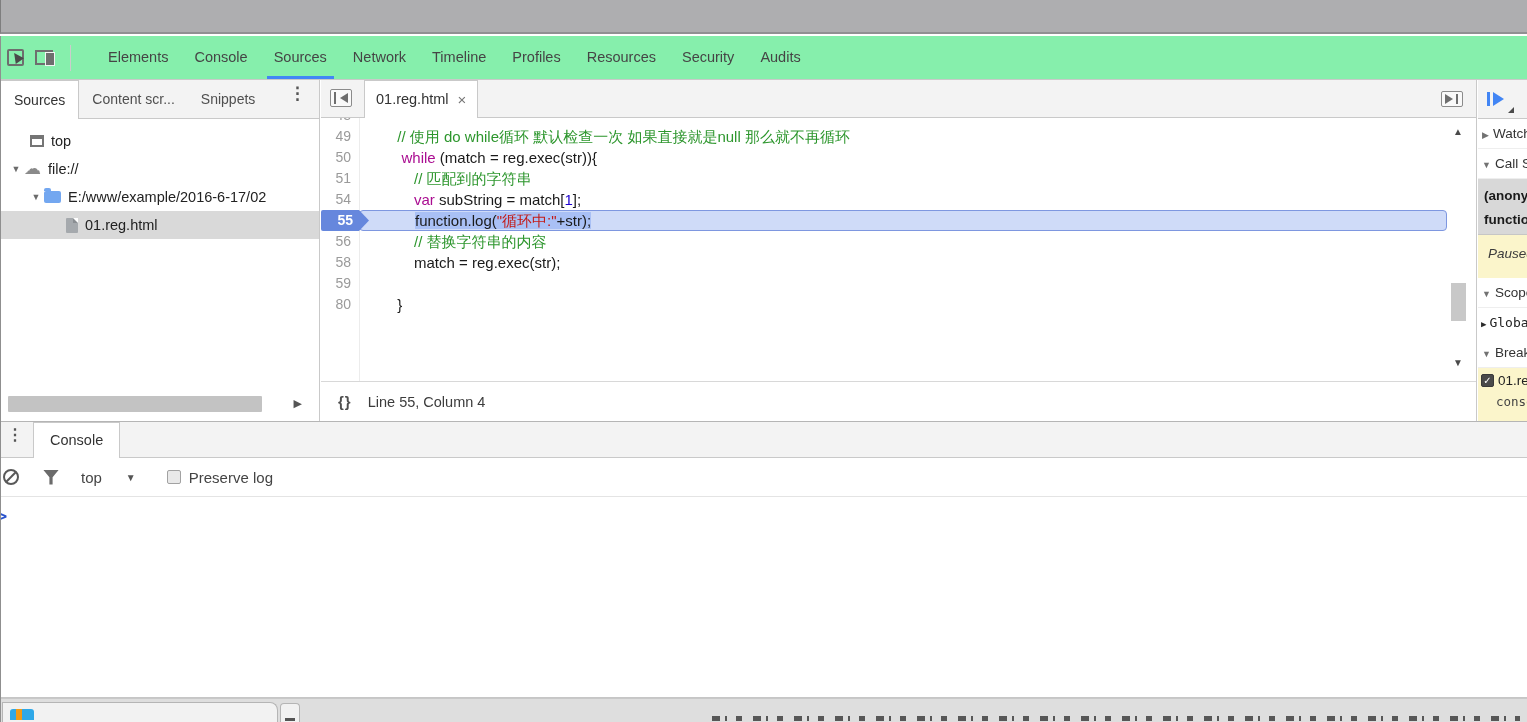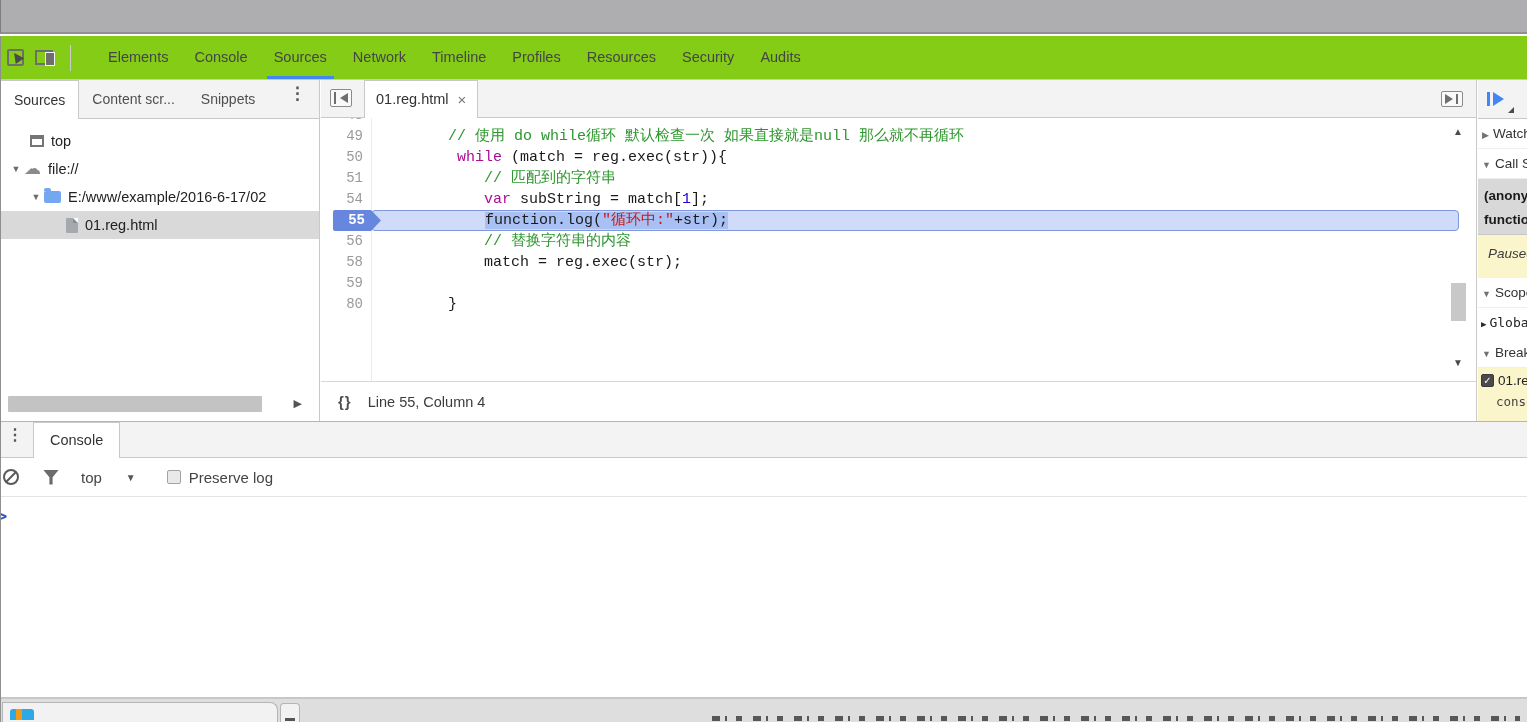--- a/index.html
+++ b/index.html
@@ -4,21 +4,21 @@
 <style>
   * { margin:0; padding:0; box-sizing:border-box; }
   html,body { width:1527px; height:722px; overflow:hidden; }
   body { position:relative; font-family:"Liberation Sans", sans-serif; background:#fff; color:#333; }
   .abs { position:absolute; }
 
   
   #top-strip { left:0; top:0; width:1527px; height:34px; background:#aeaeb0; border-bottom:2px solid #909092; border-left:1px solid #7e7e7e; }
 
   
-  #main-toolbar { left:0; top:36px; width:1527px; height:44px; background:#84cc16; border-bottom:1px solid #c9c9c9; display:flex; align-items:center; }
+  #main-toolbar { left:0; top:36px; width:1527px; height:44px; background:#86efac; border-bottom:1px solid #c9c9c9; display:flex; align-items:center; }
   .tb-btn { width:30px; height:30px; display:flex; align-items:center; justify-content:center; position:relative; }
   .ic-inspect { width:17px; height:17px; border:2px solid #6e6e6e; border-radius:2px; position:relative; }
   .ic-inspect::after { content:""; position:absolute; left:3px; top:1px; width:0; height:0; border-left:5px solid transparent; border-right:5px solid transparent; border-bottom:10px solid #4a4a4a; transform:rotate(-35deg); }
   .ic-device { width:20px; height:16px; position:relative; }
   .ic-device::before { content:""; position:absolute; left:0; top:0; width:14px; height:11px; border:2px solid #6e6e6e; }
   .ic-device::after { content:""; position:absolute; right:0; bottom:0; width:8px; height:12px; background:#6e6e6e; border:1px solid #f3f3f3; }
   .vsep { width:1px; height:26px; background:#ccc; margin:0 8px 0 10px; }
   #main-tabs { display:flex; height:100%; margin-left:16px; }
   .main-tab { height:100%; line-height:43px; padding:0 13px; font-size:14.5px; color:#454545; position:relative; white-space:nowrap; }
   .main-tab.active::after { content:""; position:absolute; left:6px; right:6px; bottom:0; height:3px; background:#4285f4; }
@@ -52,21 +52,21 @@
   #ed-tabbar { height:38px; background:#f3f3f3; border-bottom:1px solid #c9c9c9; display:flex; align-items:stretch; position:relative; }
   .ic-navtoggle { width:22px; height:18px; border:1px solid #8b8b8b; border-radius:2px; position:relative; margin:9px 0 0 9px; background:#f9f9f9; }
   .ic-navtoggle::before { content:""; position:absolute; left:3px; top:2px; width:2px; height:12px; background:#6e6e6e; }
   .ic-navtoggle::after { content:""; position:absolute; right:3px; top:3px; width:0; height:0; border-top:5px solid transparent; border-bottom:5px solid transparent; border-right:8px solid #6e6e6e; }
   .ed-tab { margin-left:12px; background:#fff; border:1px solid #c9c9c9; border-bottom:none; margin-bottom:-1px; padding:0 11px; line-height:37px; font-size:14.5px; color:#333; display:flex; align-items:center; gap:9px; }
   .ed-tab .close { color:#777; font-size:15px; line-height:1; }
   .ic-drawertoggle { position:absolute; right:13px; top:11px; width:22px; height:16px; border:1px solid #8b8b8b; border-radius:2px; background:#f9f9f9; }
   .ic-drawertoggle::before { content:""; position:absolute; left:3px; top:2px; width:0; height:0; border-top:5px solid transparent; border-bottom:5px solid transparent; border-left:8px solid #6e6e6e; }
   .ic-drawertoggle::after { content:""; position:absolute; right:4px; top:2px; width:2px; height:10px; background:#6e6e6e; }
 
-  #code-area { position:absolute; left:12px; top:38px; width:100%; height:263px; overflow:hidden; font-family:Liberation Mono, monospace; font-size:15px; line-height:21px; }
+  #code-area { position:absolute; left:0; top:38px; width:100%; height:263px; overflow:hidden; font-family:Liberation Sans, sans-serif; font-size:15px; line-height:21px; }
   #code-area::before { content:""; position:absolute; left:38px; top:0; bottom:0; width:1px; background:#ececec; }
   .cl { display:flex; height:21px; position:relative; }
   .cl:first-child { margin-top:-13px; }
   .ln { width:38px; flex:none; text-align:right; padding-right:8px; color:#9a9a9a; font-size:14px; }
   .ct { flex:1; white-space:pre; padding-left:5px; color:#1a1a1a; }
   .tk-kw { color:#aa0d91; }
   .tk-cmt { color:#2d962d; }
   .tk-str { color:#c41a16; }
   .tk-num { color:#1c00cf; }
   .cl.exec .ln { width:48px; margin-right:-10px; padding-right:16px; background:#6687dd; color:#fff; font-weight:bold; clip-path:polygon(0 0, 38px 0, 48px 50%, 38px 100%, 0 100%); border-radius:2px 0 0 2px; z-index:2; }

